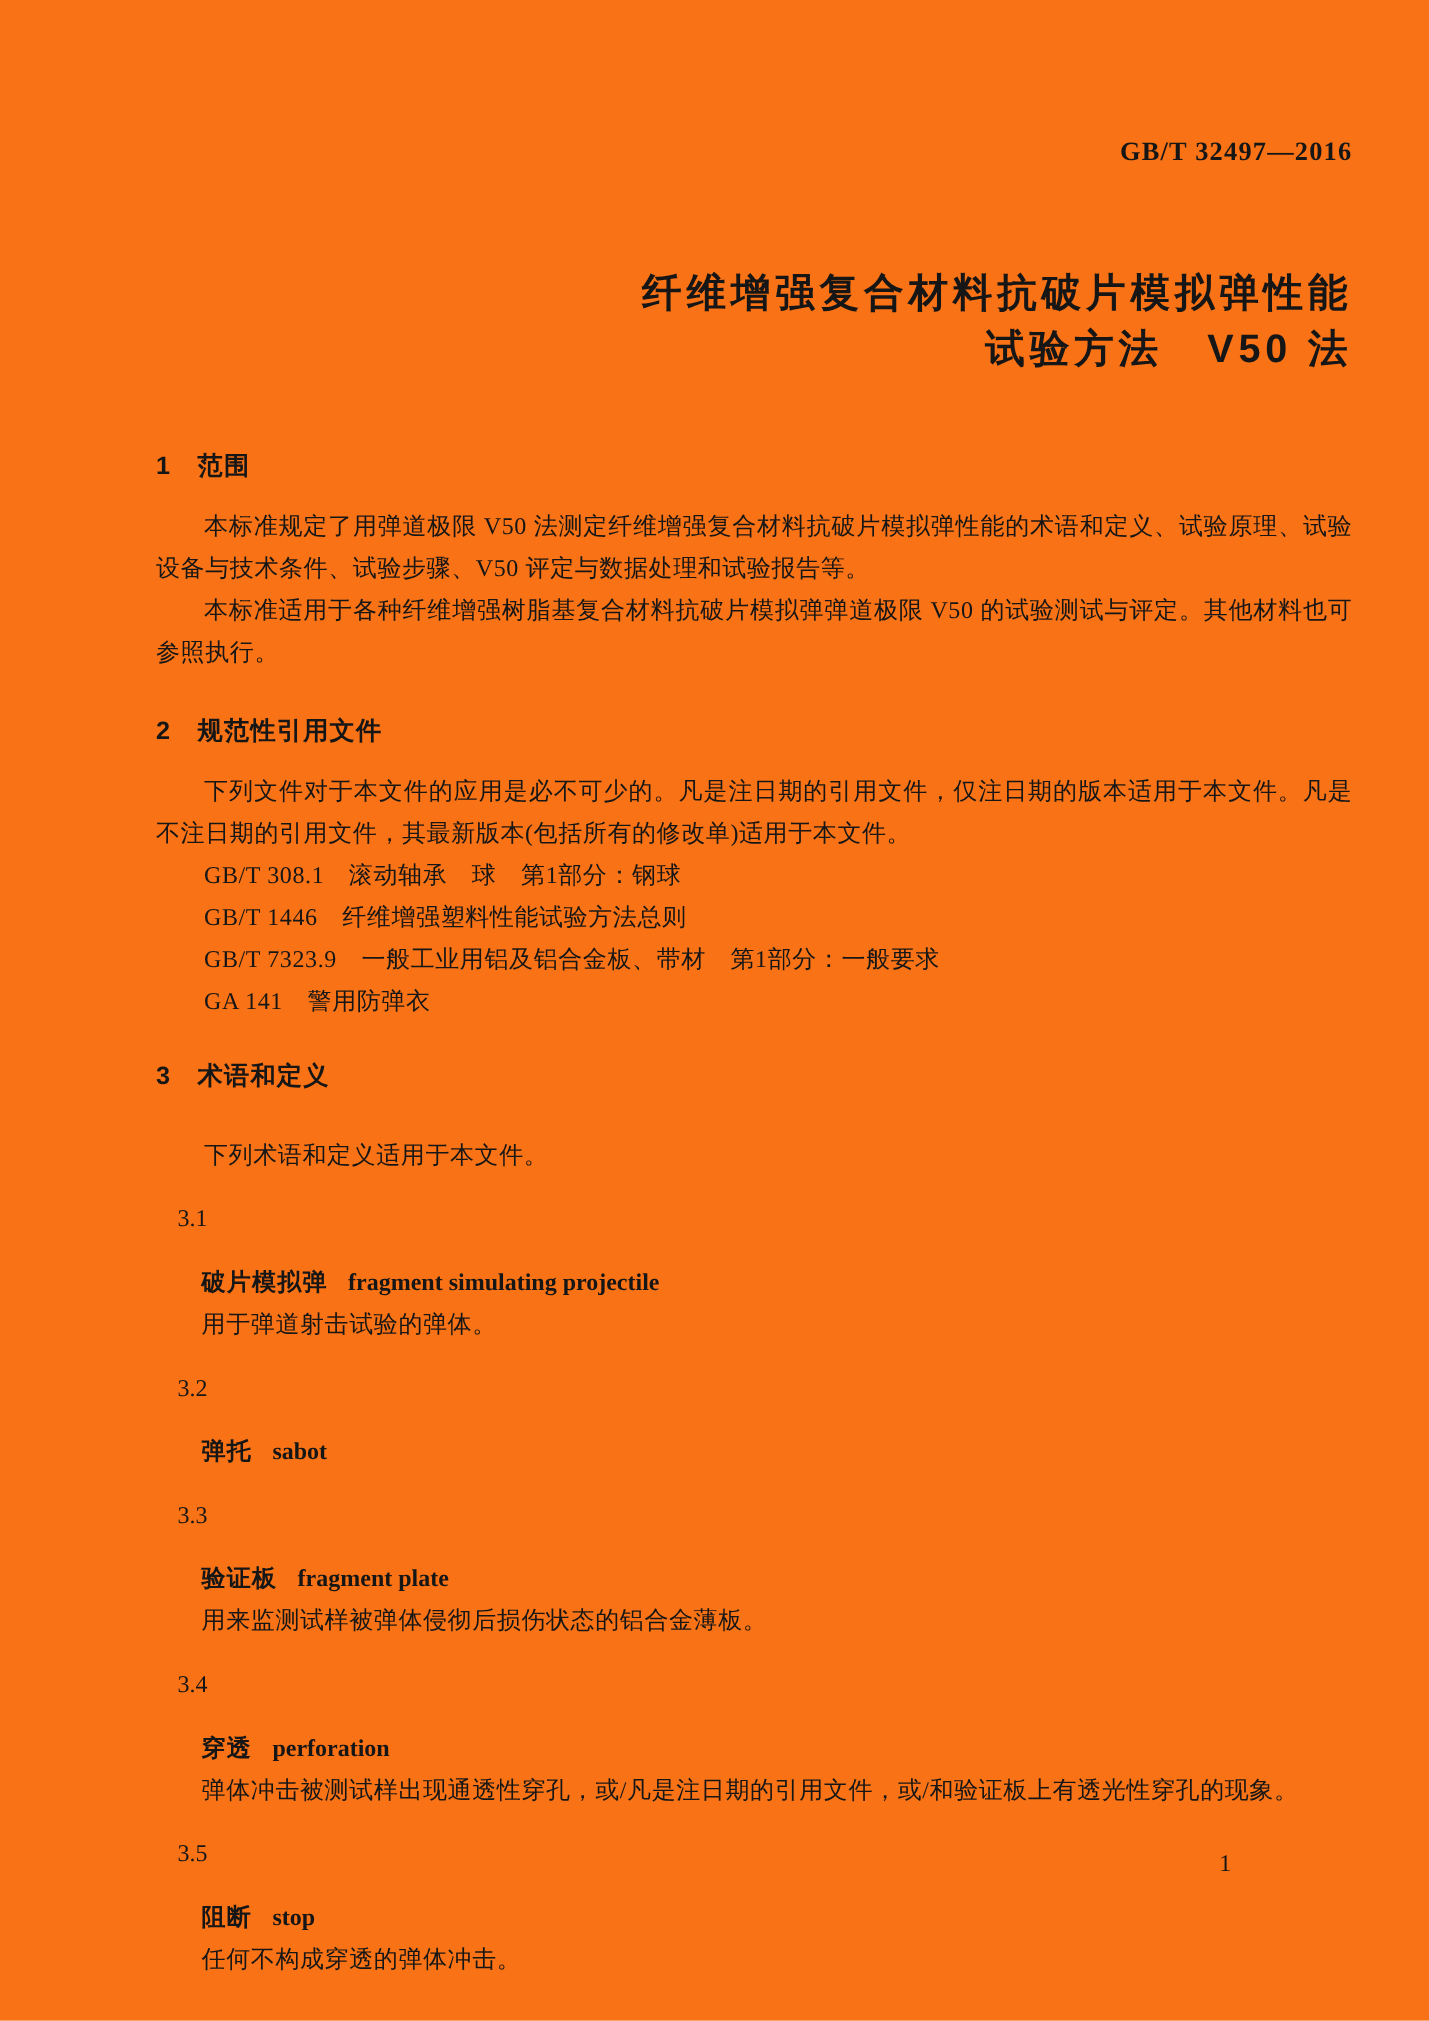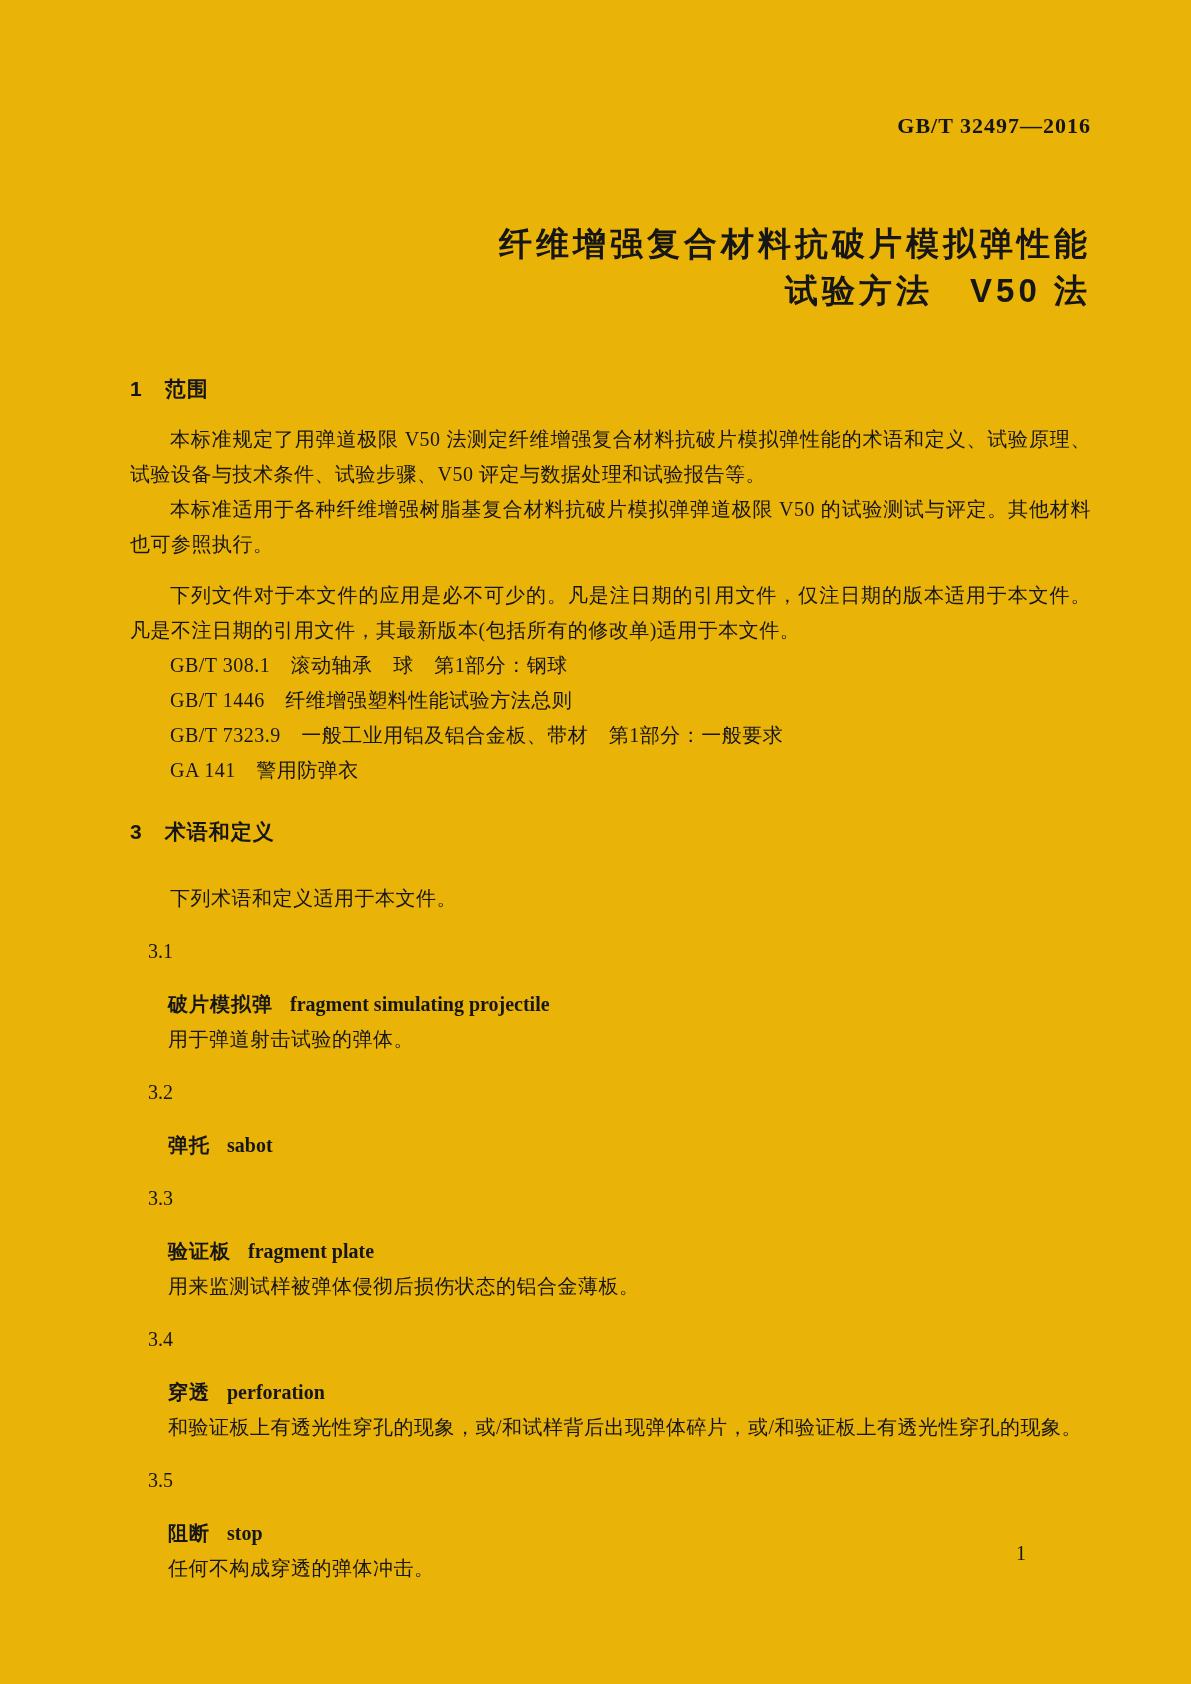--- a/index.html
+++ b/index.html
@@ -5,25 +5,25 @@
   html, body {
     margin: 0;
     padding: 0;
     background: #ffffff;
   }
   .page {
     position: relative;
     width: 1191px;
     height: 1684px;
     margin: 0 auto;
-    background: #eab308;
+    background: #f97316;
     color: #161616;
     font-family: "Liberation Serif", "DejaVu Serif", serif;
     box-sizing: border-box;
-    padding: 111px 100px 0 130px;
+    padding: 111px 64px 0 130px;
     overflow: hidden;
   }
   .doc-code {
     text-align: right;
     font-weight: bold;
     font-size: 22px;
     line-height: 30px;
     letter-spacing: 1px;
     font-family: "Liberation Serif", "DejaVu Serif", serif;
   }
@@ -111,20 +111,21 @@
 
   <div class="doc-title">
     <div>纤维增强复合材料抗破片模拟弹性能</div>
     <div>试验方法　V50 法</div>
   </div>
 
   <h2 class="sec-heading h-scope">1　范围</h2>
   <p class="para para-first">本标准规定了用弹道极限 V50 法测定纤维增强复合材料抗破片模拟弹性能的术语和定义、试验原理、试验设备与技术条件、试验步骤、V50 评定与数据处理和试验报告等。</p>
   <p class="para">本标准适用于各种纤维增强树脂基复合材料抗破片模拟弹弹道极限 V50 的试验测试与评定。其他材料也可参照执行。</p>
 
+  <h2 class="sec-heading h-refs">2　规范性引用文件</h2>
   <p class="para para-first">下列文件对于本文件的应用是必不可少的。凡是注日期的引用文件，仅注日期的版本适用于本文件。凡是不注日期的引用文件，其最新版本(包括所有的修改单)适用于本文件。</p>
   <div class="ref-item">GB/T 308.1　滚动轴承　球　第1部分：钢球</div>
   <div class="ref-item">GB/T 1446　纤维增强塑料性能试验方法总则</div>
   <div class="ref-item">GB/T 7323.9　一般工业用铝及铝合金板、带材　第1部分：一般要求</div>
   <div class="ref-item">GA 141　警用防弹衣</div>
 
   <h2 class="sec-heading h-terms">3　术语和定义</h2>
   <p class="para terms-intro">下列术语和定义适用于本文件。</p>
 
   <div class="term-number">3.1</div>
@@ -141,21 +142,21 @@
   <div class="term-number">3.3</div>
   <div class="term-line">
     <span class="term-zh">验证板</span><span class="term-en">fragment plate</span>
   </div>
   <div class="term-def">用来监测试样被弹体侵彻后损伤状态的铝合金薄板。</div>
 
   <div class="term-number">3.4</div>
   <div class="term-line">
     <span class="term-zh">穿透</span><span class="term-en">perforation</span>
   </div>
-  <div class="term-def">和验证板上有透光性穿孔的现象，或/和试样背后出现弹体碎片，或/和验证板上有透光性穿孔的现象。</div>
+  <div class="term-def">弹体冲击被测试样出现通透性穿孔，或/凡是注日期的引用文件，或/和验证板上有透光性穿孔的现象。</div>
 
   <div class="term-number">3.5</div>
   <div class="term-line">
     <span class="term-zh">阻断</span><span class="term-en">stop</span>
   </div>
   <div class="term-def">任何不构成穿透的弹体冲击。</div>
 
   <div class="page-num">1</div>
 
 </div>

